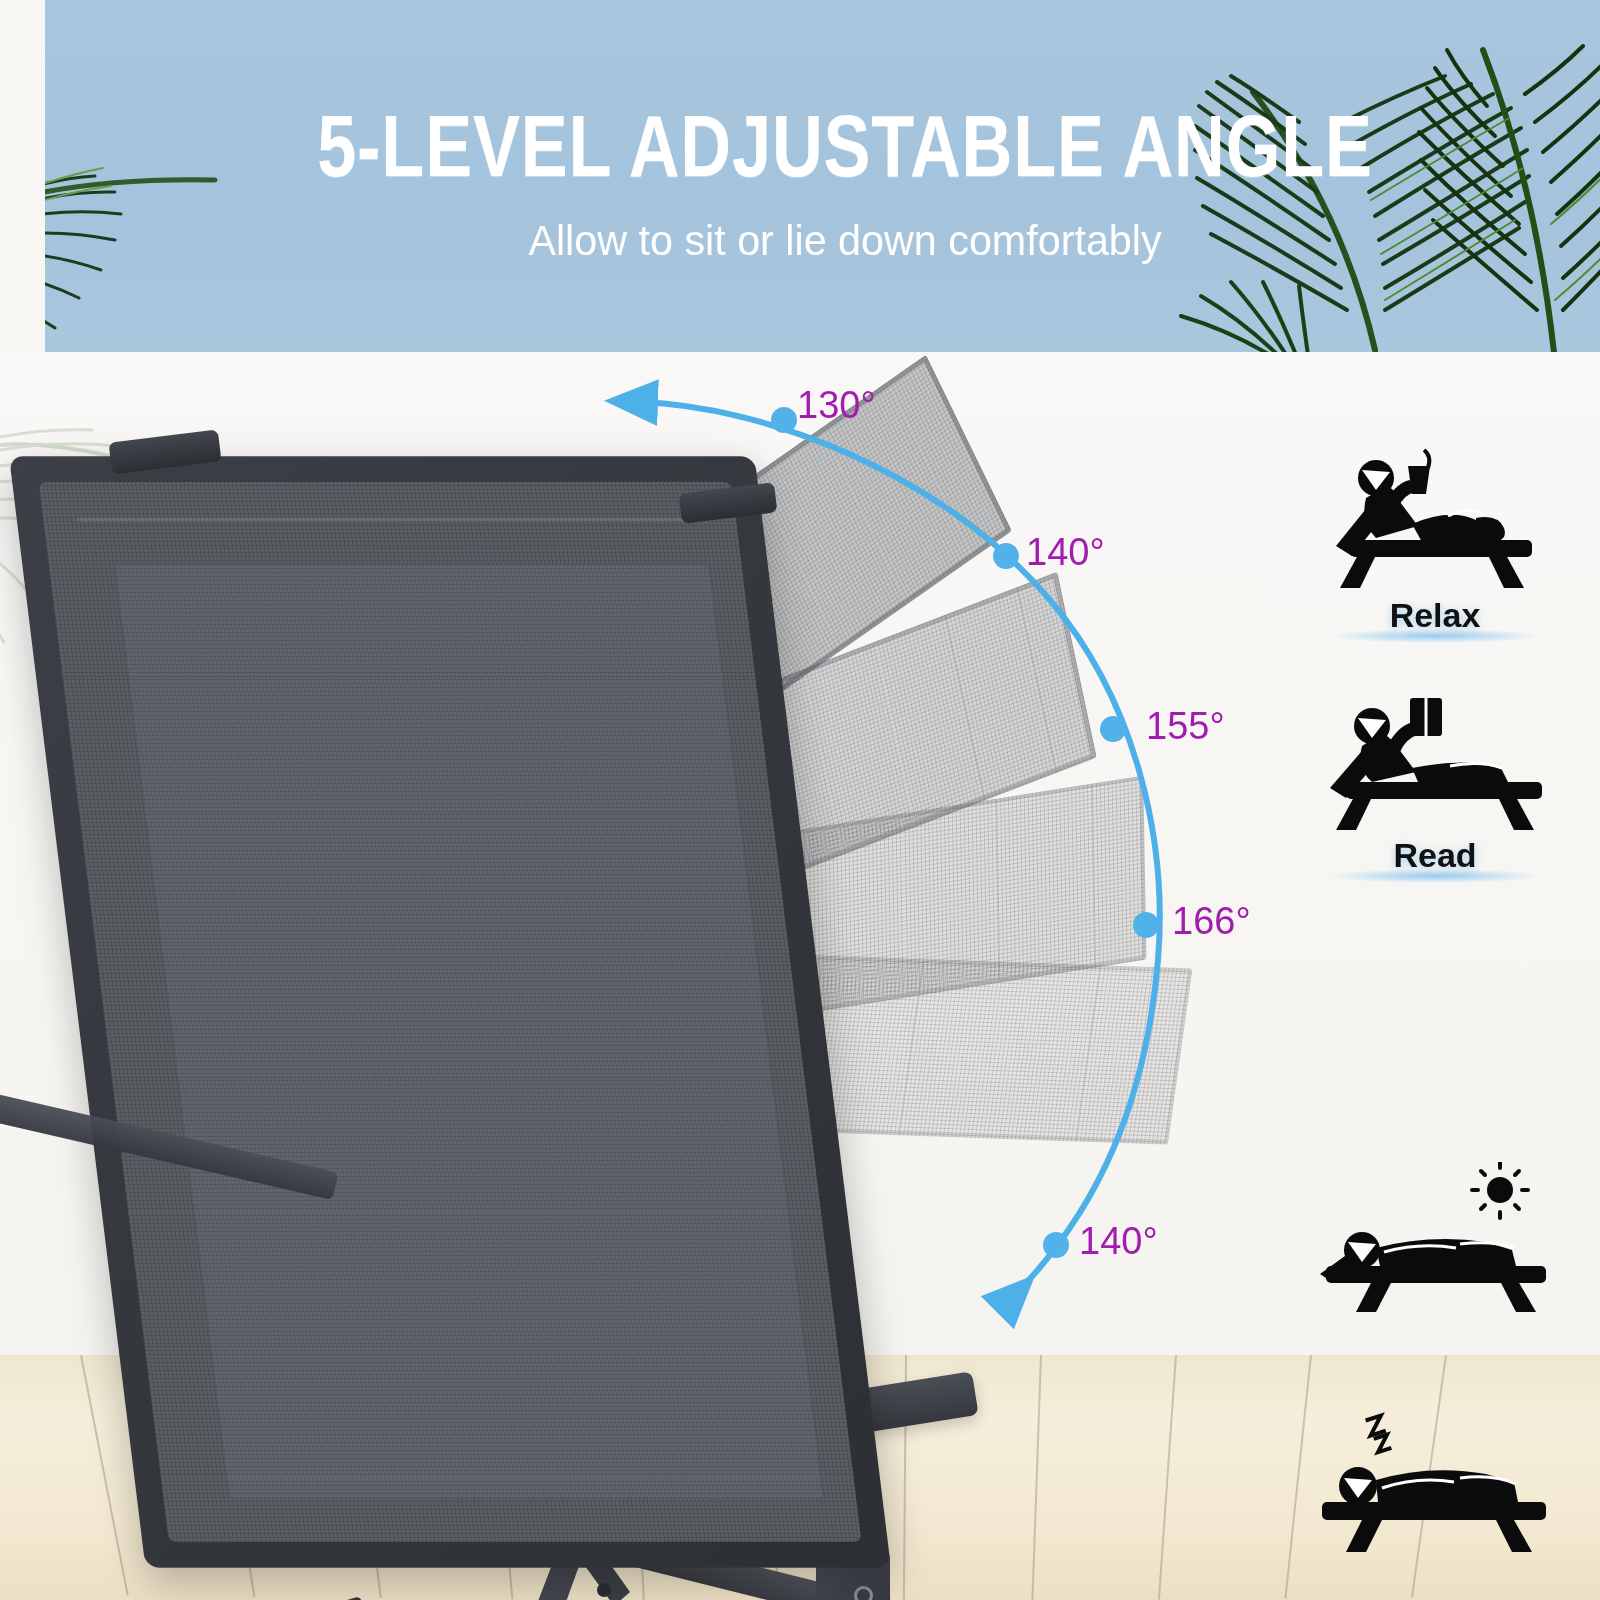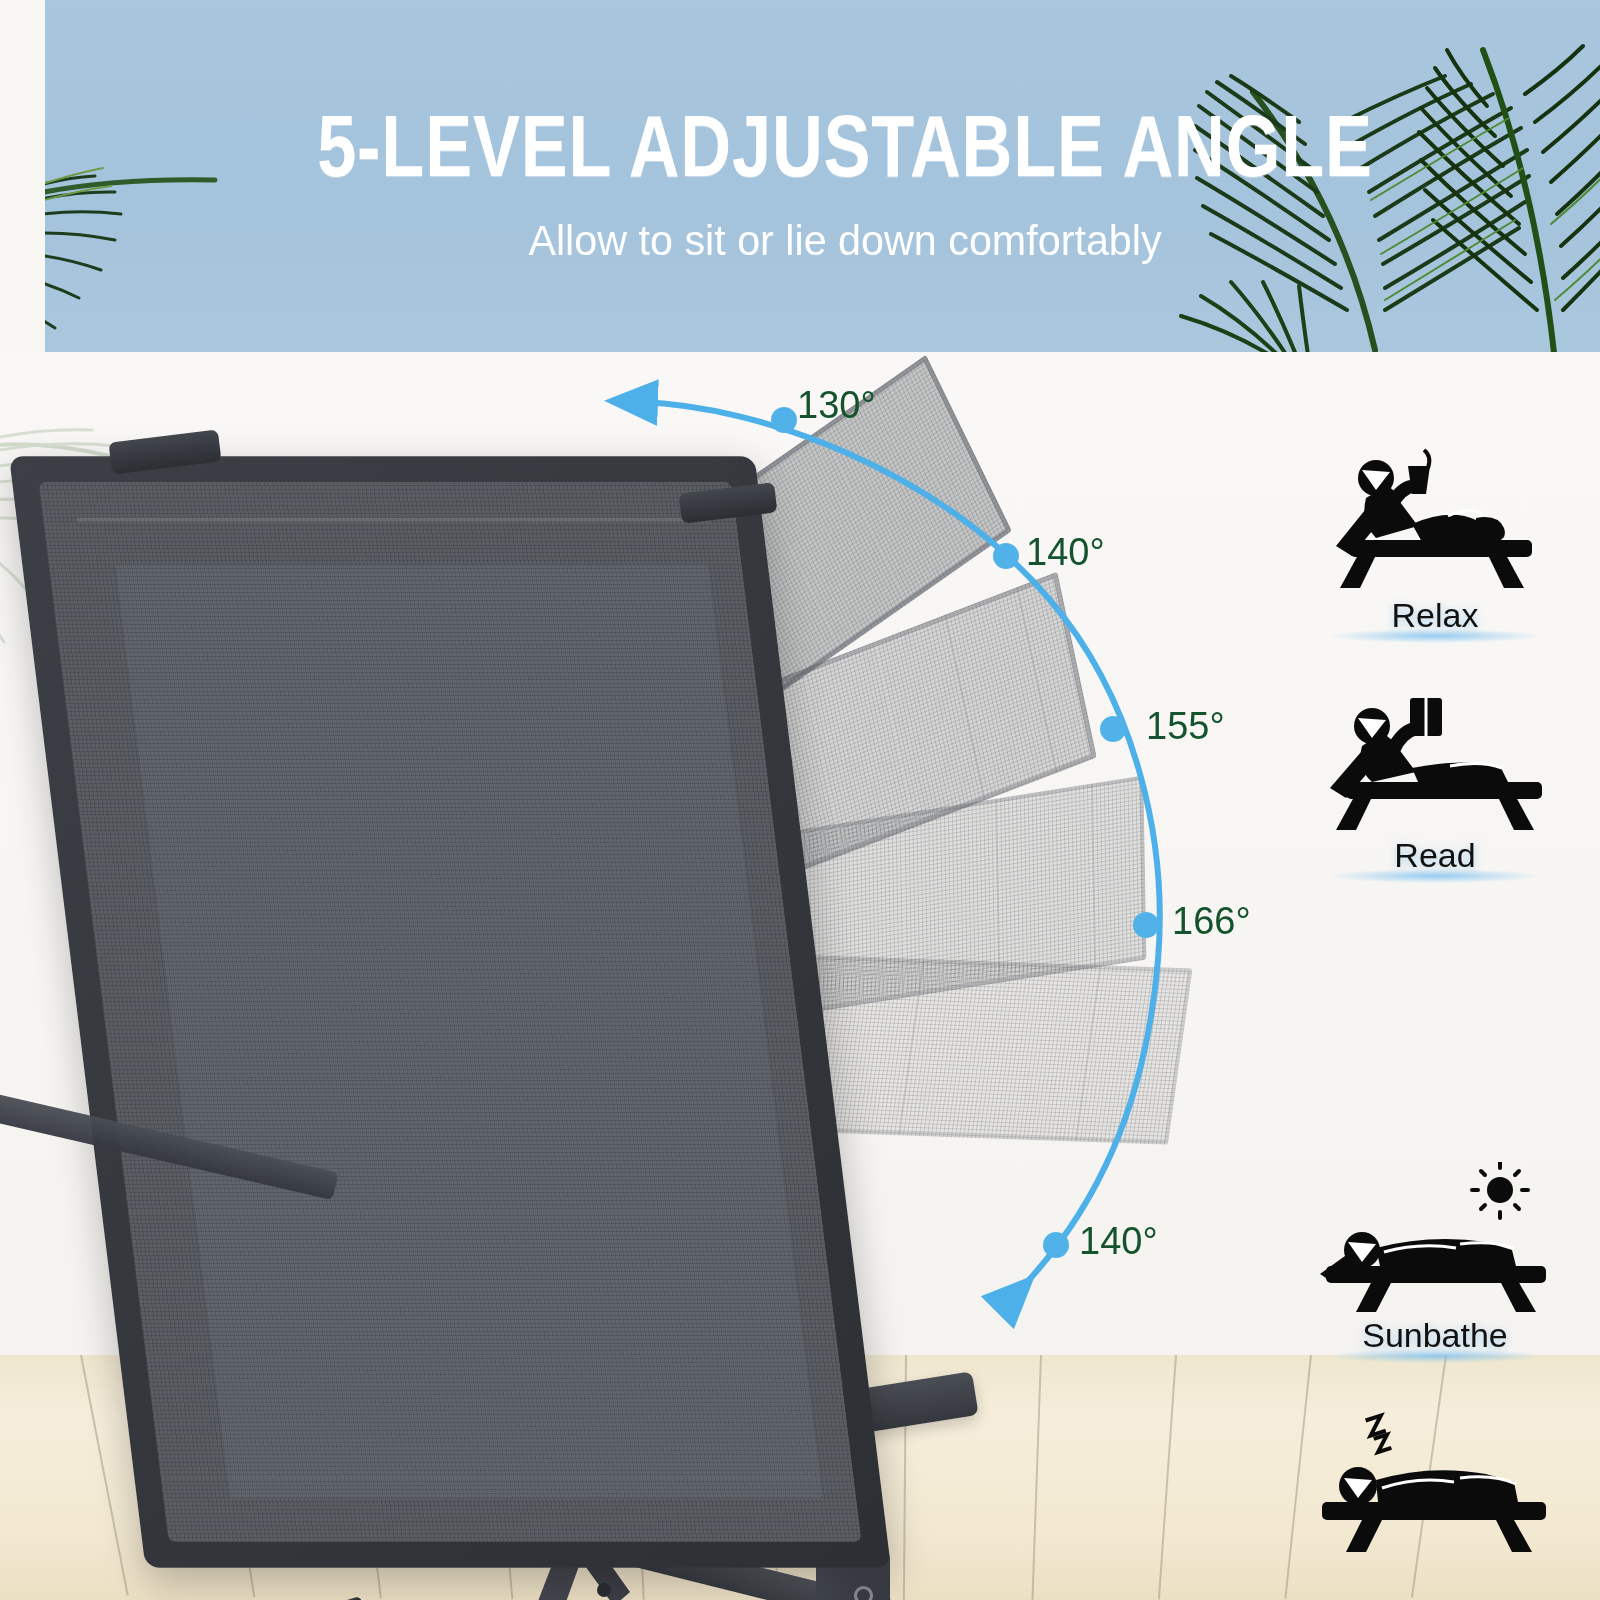--- a/index.html
+++ b/index.html
@@ -62,30 +62,30 @@
   
   .mesh{
     background-image:
       repeating-linear-gradient(0deg,rgba(0,0,0,.13) 0 1px,transparent 1px 4px),
       repeating-linear-gradient(90deg,rgba(0,0,0,.13) 0 1px,transparent 1px 4px);
   }
 
   
   .arc-svg{position:absolute;left:0;top:0;width:1600px;height:1600px;pointer-events:none;}
   .angle-label{
-    position:absolute;color:#14532d;font-size:38px;font-weight:400;
+    position:absolute;color:#a21caf;font-size:38px;font-weight:400;
     font-family:"Liberation Sans",sans-serif;white-space:nowrap;
   }
 
   
   .icon-col{position:absolute;right:0;top:352px;width:330px;height:1248px;}
   .icon-item{position:absolute;left:0;width:330px;text-align:center;}
   .icon-art{position:relative;height:150px;margin:0 auto;width:270px;}
   .icon-label{
-    color:#111;font-size:34px;font-weight:normal;margin-top:4px;
+    color:#111;font-size:34px;font-weight:bold;margin-top:4px;
     font-family:"Liberation Sans",sans-serif;position:relative;
     text-shadow:0 2px 8px rgba(110,180,235,.55);
   }
   .icon-glow{
     position:absolute;left:50%;transform:translateX(-50%);
     bottom:-8px;width:210px;height:14px;border-radius:50%;
     background:radial-gradient(ellipse at center,rgba(120,190,240,.75) 0%,rgba(120,190,240,0) 72%);
   }
 </style>
 </head>
@@ -410,21 +410,20 @@
             <circle cx="62" cy="88" r="18"></circle>
             <path d="M48 80 L76 82 L62 100 Z" fill="#fff"></path>
 
             <path d="M76 86 Q130 72 186 80 L212 88 L216 104 L80 104 Z"></path>
 
             <path d="M84 90 Q120 80 156 86" stroke="#fff" stroke-width="3" fill="none"></path>
             <path d="M160 82 Q192 78 214 86" stroke="#fff" stroke-width="3" fill="none"></path>
           </g>
         </svg>
       </div>
-      <div class="icon-label">Sunbathe<span class="icon-glow"></span></div>
     </div>
 
     <div class="icon-item" style="top:1050px;">
       <div class="icon-art">
         <svg viewBox="0 0 270 150" width="270" height="150">
           <g fill="#0b0b0b">
 
             <g transform="rotate(-18 82 30)">
               <path d="M70 14 L86 14 L70 30 L86 30" stroke="#0b0b0b" stroke-width="4" fill="none"></path>
               <path d="M72 34 L86 34 L72 48 L86 48" stroke="#0b0b0b" stroke-width="4" fill="none"></path>

